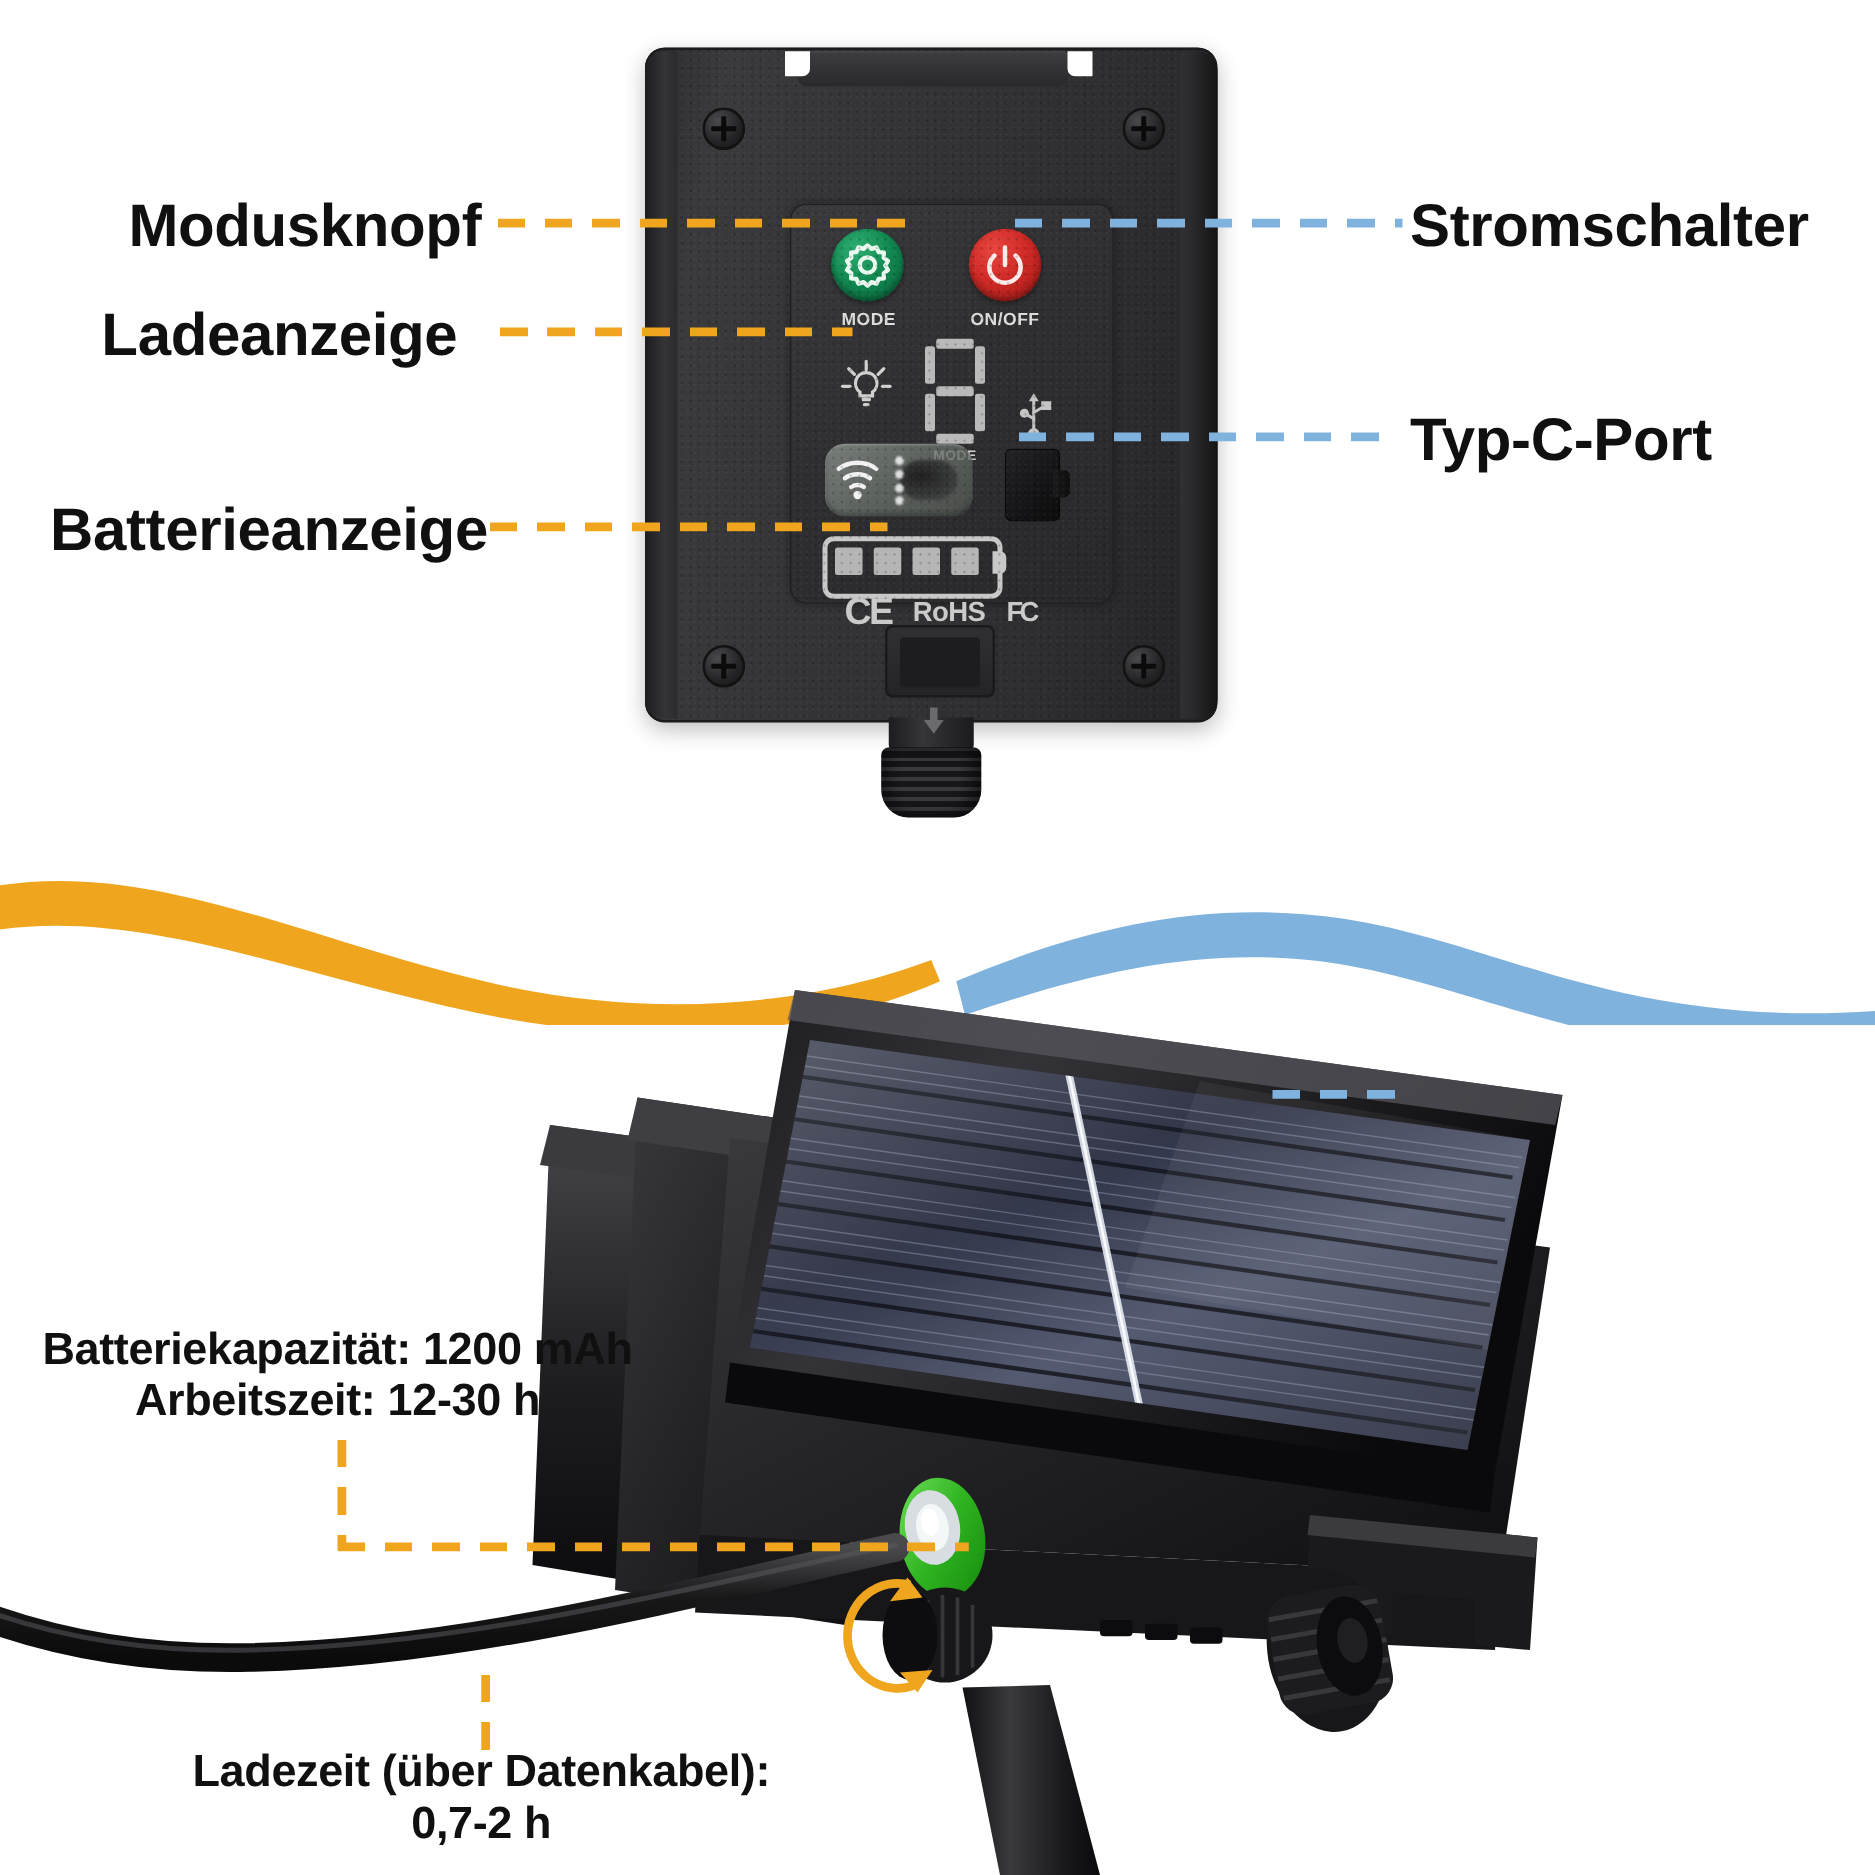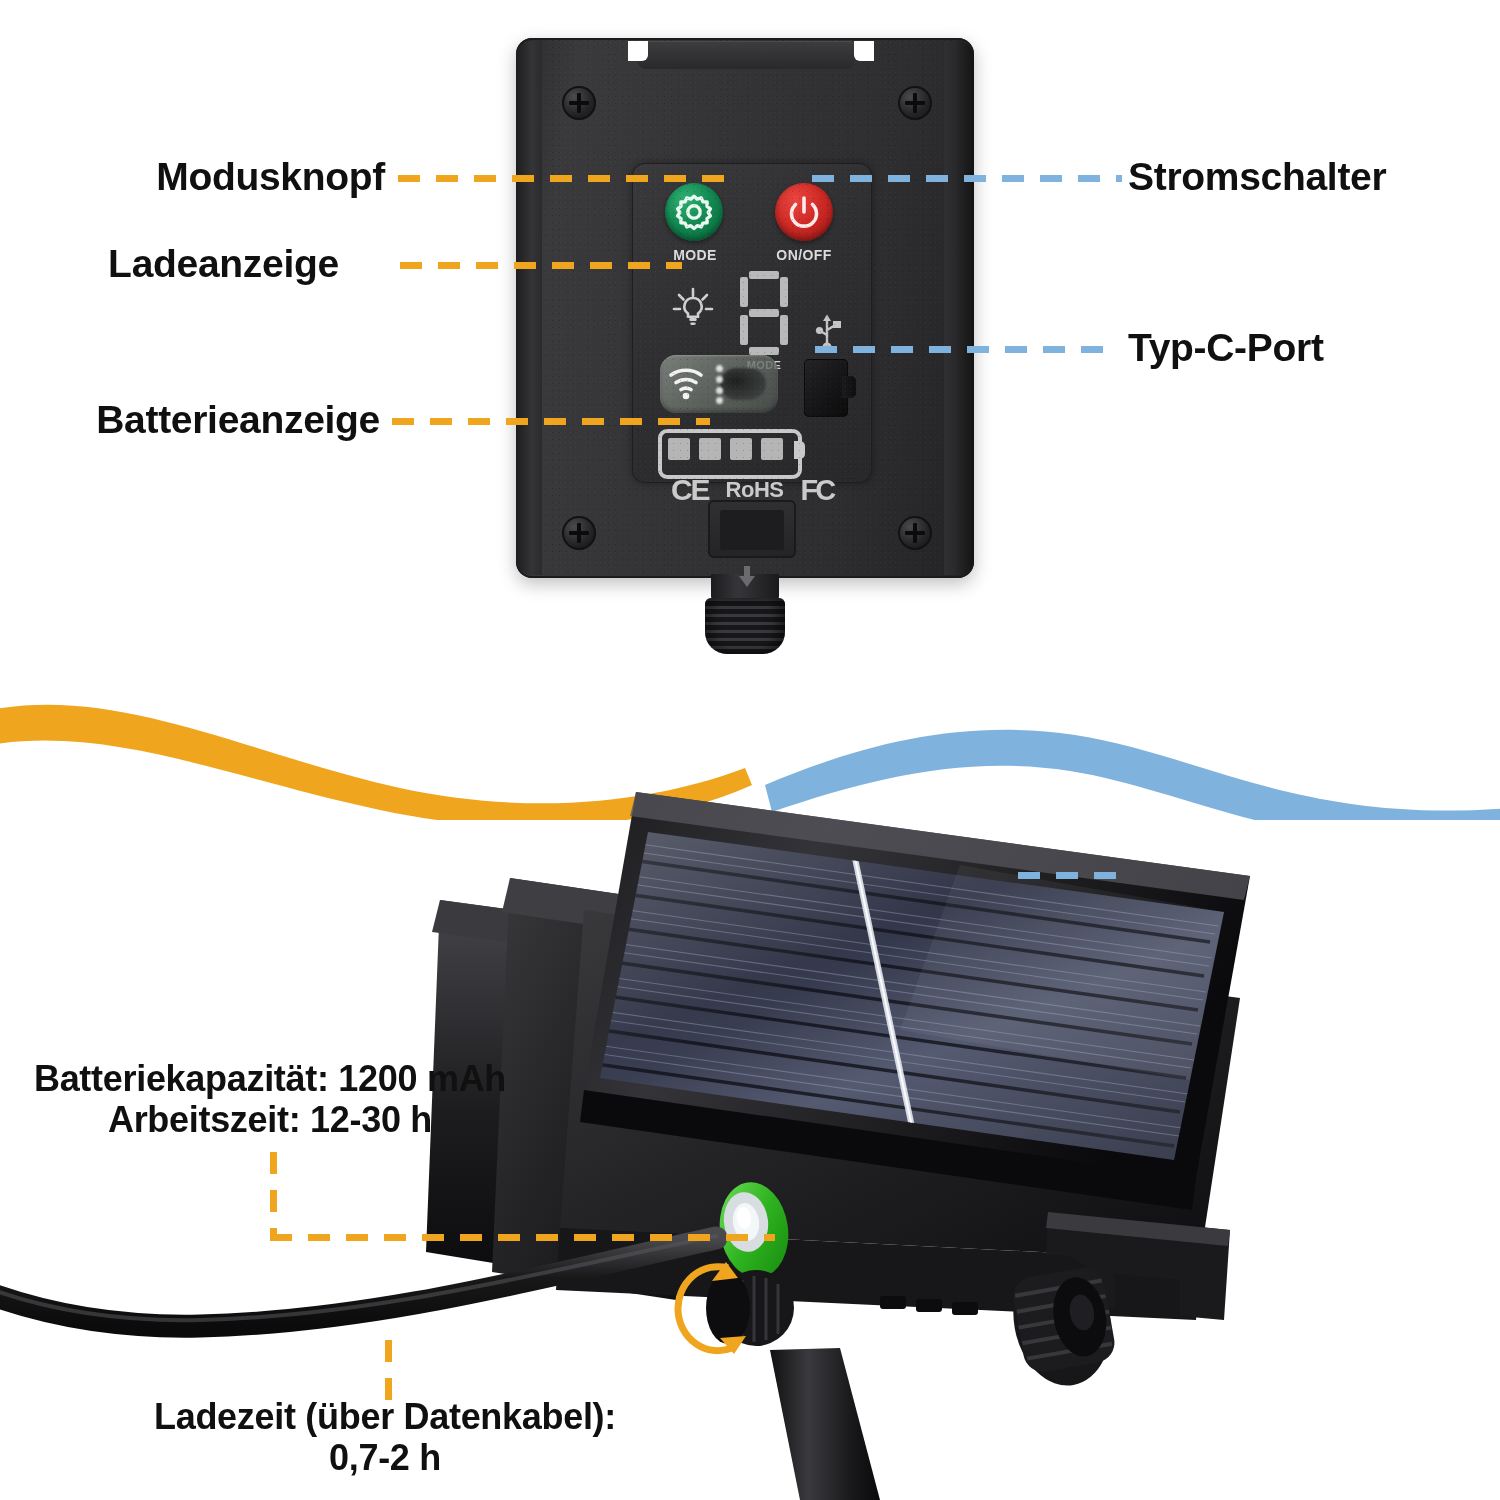--- a/index.html
+++ b/index.html
@@ -130,20 +130,21 @@
   .screw::before { left:50%; top:7px; width:4px; height:20px; margin-left:-2px; }
   .screw::after  { top:50%; left:7px; height:4px; width:20px; margin-top:-2px; }
 
   .faceplate {
     position: absolute;
     left: 122px; top: 125px;
     width: 240px; height: 320px;
     border-radius: 13px;
     background: linear-gradient(145deg, #3a3a3c 0%, #2f2f31 45%, #28282a 100%);
     box-shadow: inset 0 0 0 1px #1e1e20, 0 0 8px rgba(0,0,0,.35);
+    padding-left: 19px;
   }
   .faceplate::after {
     content:"";
     position:absolute; inset:1px; border-radius:12px;
     background-image:
       radial-gradient(rgba(255,255,255,.05) 0.8px, transparent 0.9px),
       radial-gradient(rgba(0,0,0,.2) 0.8px, transparent 0.9px);
     background-size: 5px 5px, 7px 7px;
     background-position: 0 0, 2px 3px;
     pointer-events:none;
@@ -280,21 +281,21 @@
   }
 
   .certs {
     position: absolute;
     left: 0; top: 310px; width: 240px;
     display: flex; justify-content: center; align-items: center; gap: 17px;
     color: #cacaca;
   }
   .cert-ce { font-size: 30px; font-weight: 700; letter-spacing: -2px; }
   .cert-rohs { font-size: 22px; font-weight: 700; letter-spacing: -0.5px; }
-  .cert-fcc { font-size: 29px; font-weight: 700; letter-spacing: -3px; }
+  .cert-fcc { font-size: 22px; font-weight: 700; letter-spacing: -3px; }
 
   .bot-vent {
     position: absolute;
     left: 198px; top: 462px;
     width: 88px; height: 58px;
     border-radius: 6px;
     background: linear-gradient(to bottom, #303032, #242426);
     box-shadow: inset 0 0 0 2px #1a1a1c;
   }
   .bot-vent i {
@@ -334,21 +335,21 @@
     background:#6b6b6e; z-index:3;
   }
 
   
   #wave { position:absolute; left:0; top:640px; width:1500px; height:180px; }
 
   
   #solar { position:absolute; left:0; top:760px; width:1500px; height:740px; }
 
   
-  .t-lg { font-size: 39px; }
+  .t-lg { font-size: 48px; }
   .t-md { font-size: 36px; }
 </style>
 </head>
 <body>
 
 <div class="stage">
 
   <div id="controller">
 
     <div class="box-body"></div>

